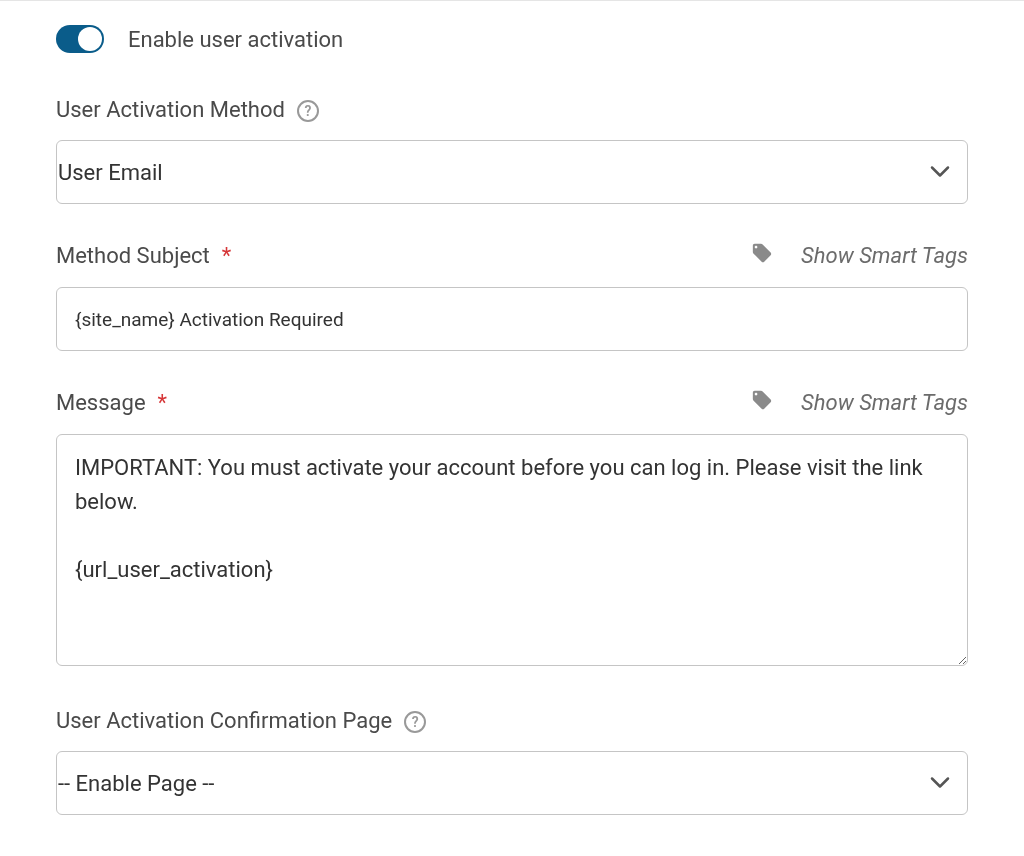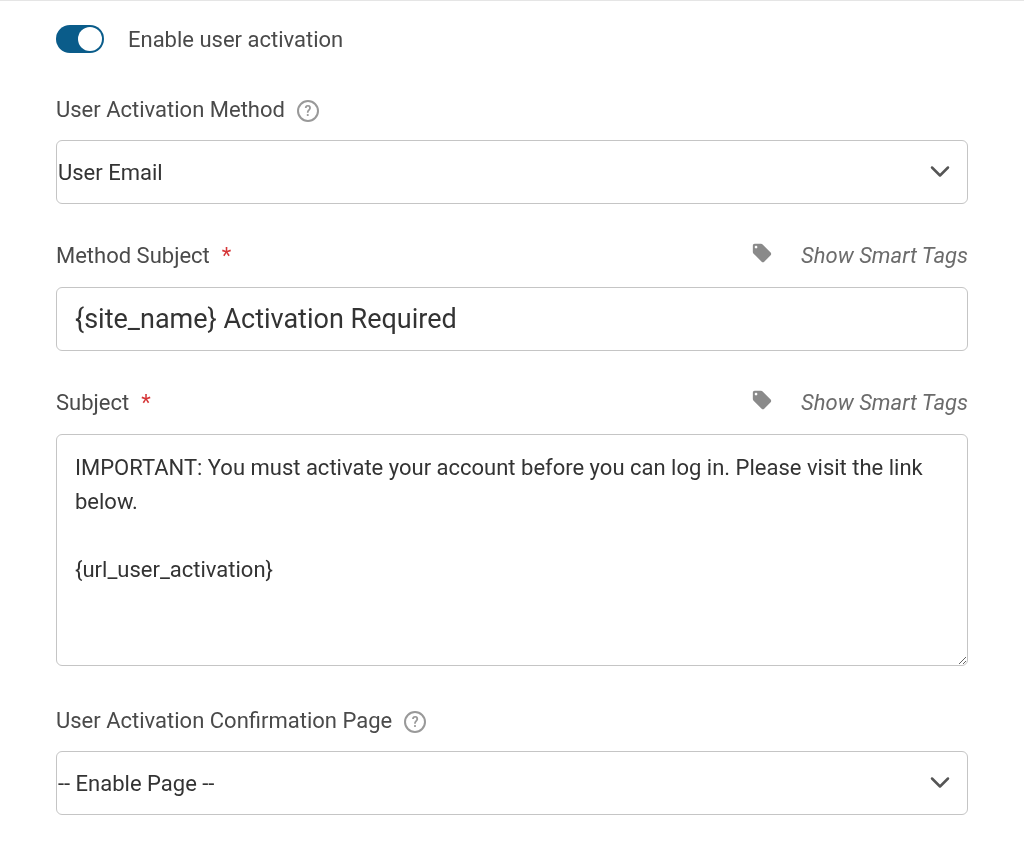--- a/index.html
+++ b/index.html
@@ -115,21 +115,21 @@
       top: 50%;
       transform: translateY(-50%);
       pointer-events: none;
     }
     .text-input {
       width: 100%;
       height: 64px;
       border: 1px solid #c5c5c5;
       border-radius: 6px;
       padding: 0 18px;
-      font-size: 27px;
+      font-size: 19px;
       color: #333333;
       background: #ffffff;
       font-family: inherit;
     }
     .textarea-input {
       width: 100%;
       height: 232px;
       border: 1px solid #c5c5c5;
       border-radius: 6px;
       padding: 16px 18px;
@@ -184,21 +184,21 @@
       </span>
       <span>Show Smart Tags</span>
     </div>
   </div>
   <input type="text" class="text-input" value="{site_name} Activation Required" style="">
 </div>
 
 <div class="field-group">
   <div class="label-row">
     <div class="label-left">
-      <span class="label-text">Subject</span>
+      <span class="label-text">Message</span>
       <span class="required">*</span>
     </div>
     <div class="smart-tags-link">
       <span>
         <svg class="tag-icon" viewBox="0 0 24 24">
           <path d="M21.41 11.58l-9-9C12.05 2.22 11.55 2 11 2H4c-1.1 0-2 .9-2 2v7c0 .55.22 1.05.59 1.42l9 9c.36.36.86.58 1.41.58s1.05-.22 1.41-.59l7-7c.37-.36.59-.86.59-1.41s-.23-1.06-.59-1.42zM5.5 7C4.67 7 4 6.33 4 5.5S4.67 4 5.5 4 7 4.67 7 5.5 6.33 7 5.5 7z" fill="#8a8a8a"></path>
         </svg>
       </span>
       <span>Show Smart Tags</span>
     </div>

